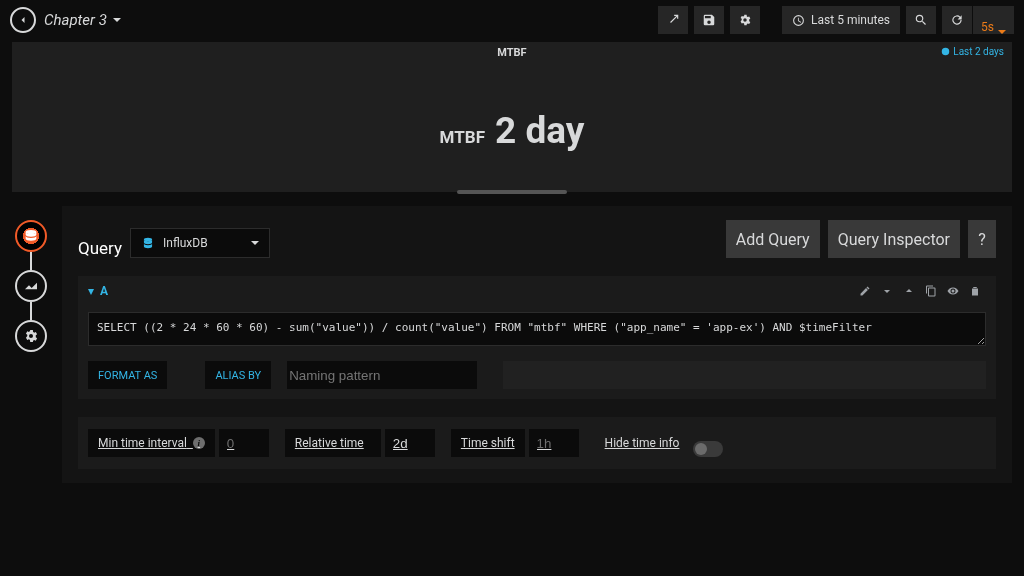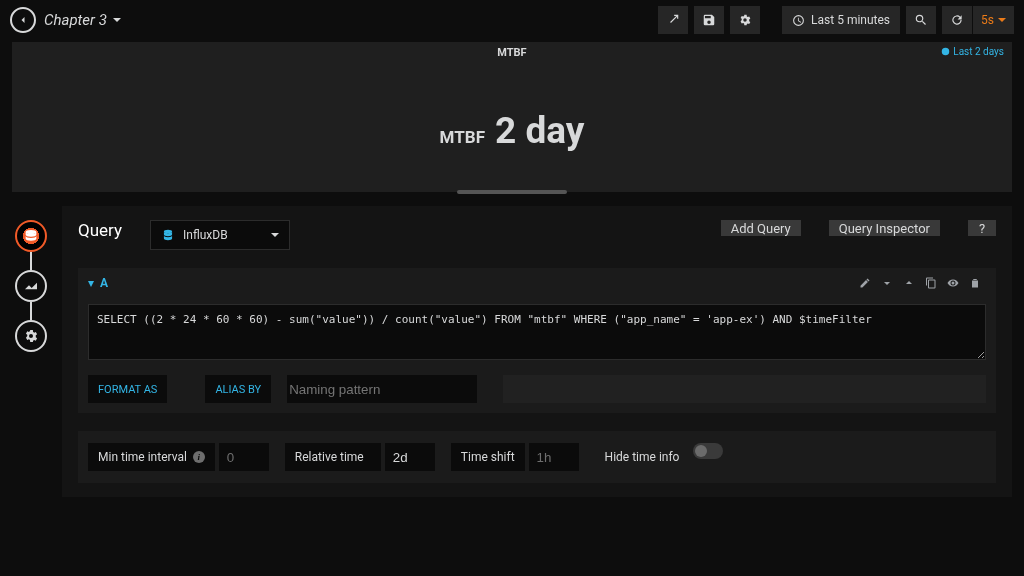--- a/index.html
+++ b/index.html
@@ -44,21 +44,21 @@
     background: #262626;
     height: 28px;
     padding: 0 10px;
     display: flex; align-items: center; gap: 6px;
     cursor: pointer;
   }
   .refresh-group { display: flex; align-items: center; gap: 1px; }
   .refresh-rate {
     background: #262626;
     height: 28px; padding: 0 8px;
-    display: flex; align-items: center; gap: 4px;
+    display: flex; align-items: flex-end; gap: 4px;
     color: #eb7b18; cursor: pointer;
   }
   .panel {
     margin: 2px 12px 4px 12px;
     background: #1f1f1f;
     position: relative;
     height: 150px;
   }
   .panel-title-small {
     text-align: center;
@@ -118,39 +118,39 @@
   .side-connector {
     width: 2px; height: 18px; background: #d8d9da;
   }
   .editor-main {
     flex: 1;
     background: #141414;
     margin-right: 12px;
     padding: 14px 16px;
   }
   .editor-header {
-    display: flex; align-items: flex-start; gap: 28px;
+    display: flex; align-items: flex-end; gap: 8px;
     margin-bottom: 18px;
   }
   .editor-header-title { font-size: 17px; color: #fff; }
   .datasource-select {
     background: #0b0b0b;
     border: 1px solid #2c2c2c;
     height: 30px; padding: 0 10px;
     display: flex; align-items: center; gap: 8px;
     min-width: 140px; cursor: pointer;
   }
   .ds-icon { width: 14px; height: 14px; }
   .editor-header-spacer { flex: 1; }
   .hdr-btn {
-    background: #393939; height: 16px;
+    background: #393939; height: 38px;
     padding: 0 10px;
     display: flex; align-items: center;
     cursor: pointer;
-    font-size: 13px;
+    font-size: 16px;
   }
   .hdr-btn.square { width: 28px; padding: 0; justify-content: center; }
   .query-block {
     background: #1b1b1b;
     margin-bottom: 18px;
   }
   .query-row-header {
     display: flex; align-items: center;
     height: 30px; padding: 0 10px;
     background: #1b1b1b;
@@ -166,21 +166,21 @@
   .qh-icon svg { width: 12px; height: 12px; fill: #9fa3a8; }
   .query-textarea {
     margin: 6px 10px;
     background: #0b0b0b;
     border: 1px solid #2c2c2c;
     padding: 8px;
     color: #d8d9da;
     font-family: Menlo, Consolas, monospace;
     font-size: 11px;
     width: calc(100% - 20px);
-    height: 56px;
+    height: 34px;
     resize: vertical;
   }
   .format-row {
     display: flex; align-items: center; gap: 16px;
     padding: 6px 10px 10px 10px;
   }
   .gf-label {
     background: #0b0b0b;
     height: 28px; padding: 0 10px;
     display: flex; align-items: center;
@@ -201,21 +201,21 @@
   }
   .gf-input-grey { color: #6e6e6e; }
   .gf-stretch {
     flex: 1; background: #212121;
     height: 28px;
     margin-left: 10px;
   }
   .options-block {
     background: #1b1b1b;
     padding: 12px 10px;
-    display: flex; align-items: flex-start; gap: 4px;
+    display: flex; align-items: flex-end; gap: 4px; text-decoration: underline;
   }
   .opt-label {
     background: #0b0b0b;
     height: 28px; padding: 0 10px;
     display: flex; align-items: center;
     color: #d8d9da;
   }
   .opt-input {
     background: #0b0b0b;
     border: none;

